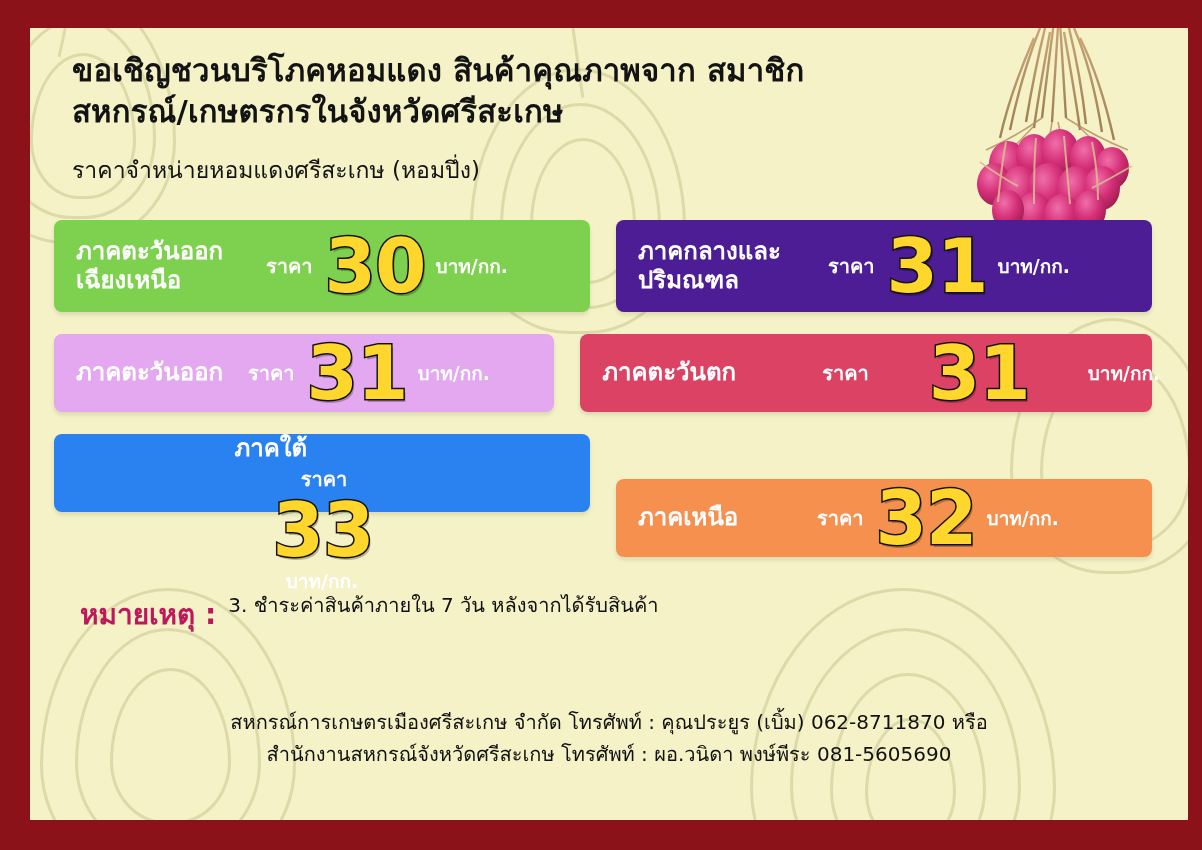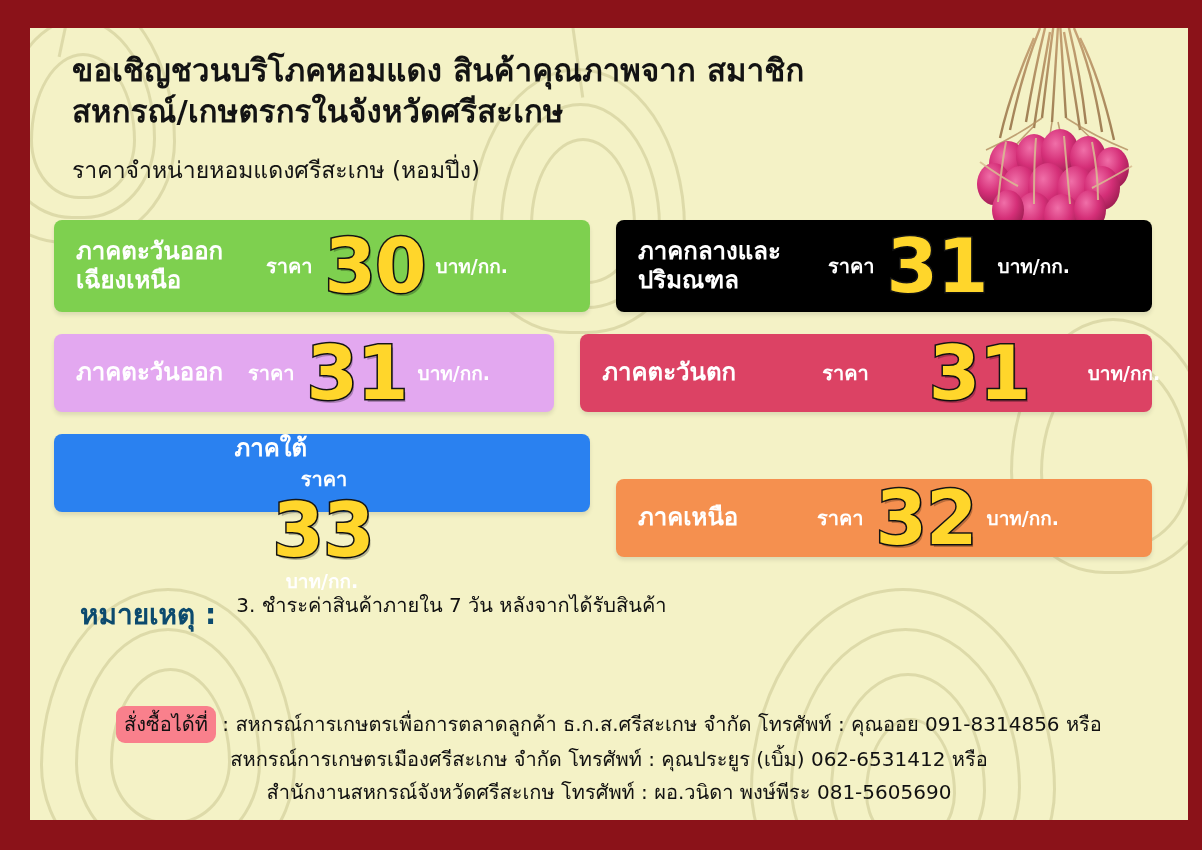--- a/index.html
+++ b/index.html
@@ -65,21 +65,21 @@
     line-height:.95;margin:0 10px 0 12px;
     -webkit-text-stroke:3px #151515;
     paint-order:stroke fill;
     text-shadow:2px 3px 0 rgba(0,0,0,.25);
     flex:0 0 auto;letter-spacing:-1px;
   }
   .unit{color:#ffffff;font-size:19px;font-weight:600;flex:0 0 auto;}
 
   
   .notes{position:absolute;left:50px;top:562px;display:flex;}
-  .notes-title{font-size:28px;font-weight:bold;color:#0c4a6e;margin-right:20px;white-space:nowrap;padding-top:2px;}
+  .notes-title{font-size:28px;font-weight:bold;color:#be185d;margin-right:12px;white-space:nowrap;padding-top:2px;}
   .notes-list{font-size:20px;color:#111;line-height:1.52;}
 
   
   .contact{position:absolute;left:0;top:678px;width:100%;text-align:center;}
   .contact-line{font-size:20px;color:#111;line-height:1.62;}
   .badge{
     background:#F9808C;color:#111;border-radius:9px;
     padding:2px 8px 3px 8px;font-size:20px;display:inline-block;
   }
 </style>
@@ -180,21 +180,21 @@
 
     <div class="cards">
       <div class="row row-tall">
         <div class="card" style="background:#7ED04F;">
           <span class="region r-wide">ภาคตะวันออก
 เฉียงเหนือ</span>
           <span class="label-raka">ราคา</span>
           <span class="price">30</span>
           <span class="unit">บาท/กก.</span>
         </div>
-        <div class="card" style="background:#000000;">
+        <div class="card" style="background:#4c1d95;">
           <span class="region r-wide">ภาคกลางและ
 ปริมณฑล</span>
           <span class="label-raka">ราคา</span>
           <span class="price">31</span>
           <span class="unit">บาท/กก.</span>
         </div>
       </div>
 
       <div class="row row-short">
         <div class="card" style="background:#E3A8F0;">
@@ -228,23 +228,18 @@
     </div>
 
     <div class="notes">
       <div class="notes-title">หมายเหตุ :</div>
       <div class="notes-list">
         <div>3. ชำระค่าสินค้าภายใน 7 วัน หลังจากได้รับสินค้า</div>
       </div>
     </div>
 
     <div class="contact">
-      <div class="contact-line">
-        <span class="badge">สั่งซื้อได้ที่</span>
-        <span>:</span>
-        <span>สหกรณ์การเกษตรเพื่อการตลาดลูกค้า ธ.ก.ส.ศรีสะเกษ จำกัด โทรศัพท์ : คุณออย 091-8314856 หรือ</span>
-      </div>
-      <div class="contact-line">สหกรณ์การเกษตรเมืองศรีสะเกษ จำกัด โทรศัพท์ : คุณประยูร (เบิ้ม) 062-6531412 หรือ</div>
+      <div class="contact-line">สหกรณ์การเกษตรเมืองศรีสะเกษ จำกัด โทรศัพท์ : คุณประยูร (เบิ้ม) 062-8711870 หรือ</div>
       <div class="contact-line">สำนักงานสหกรณ์จังหวัดศรีสะเกษ โทรศัพท์ : ผอ.วนิดา พงษ์พีระ 081-5605690</div>
     </div>
 
   </div>
 </div>
 
 </body></html>

